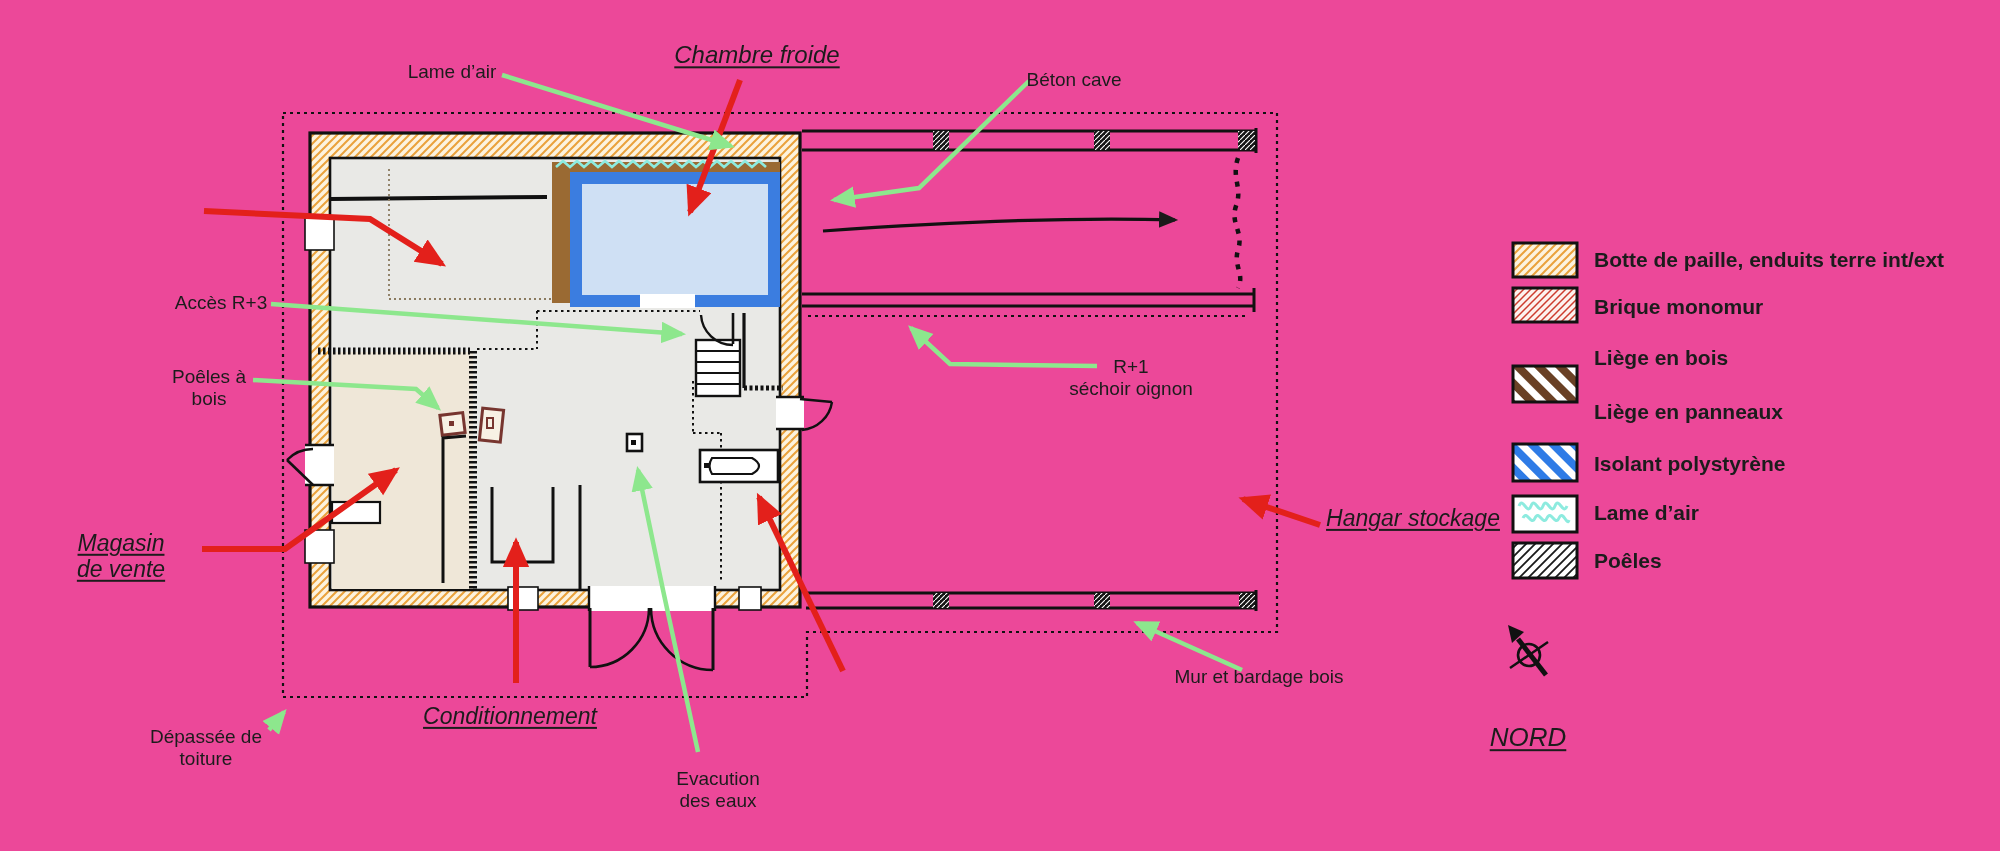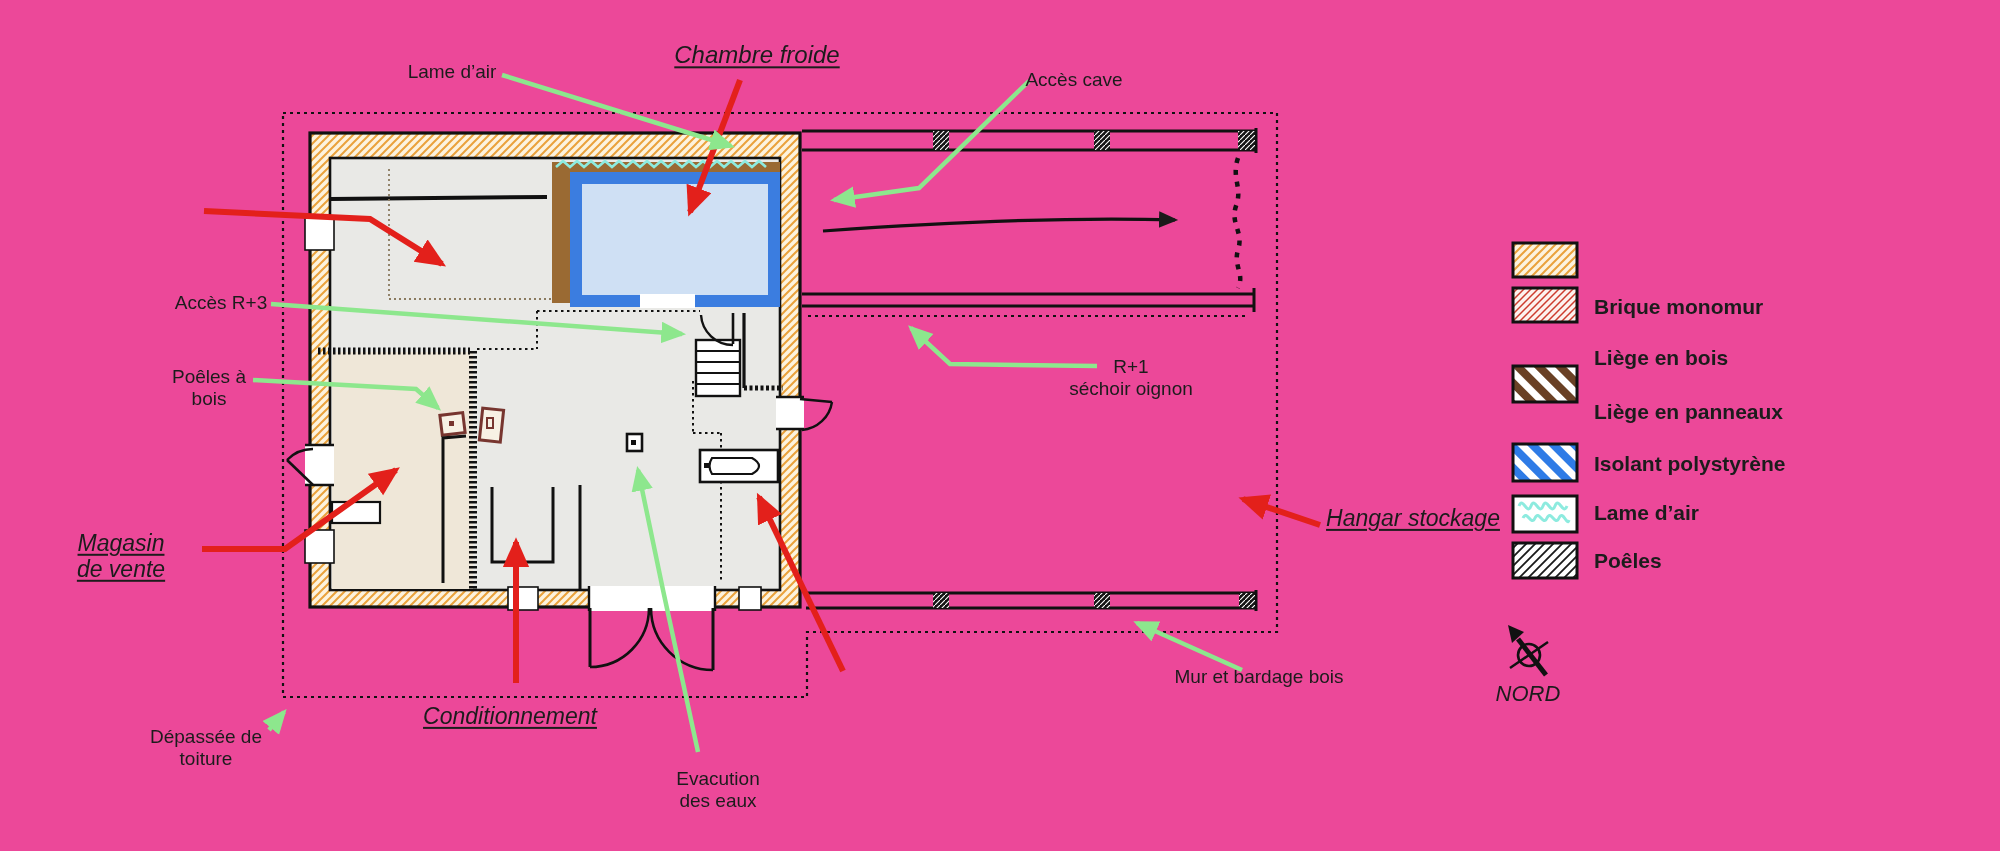--- a/index.html
+++ b/index.html
@@ -5,21 +5,21 @@
   html,body{margin:0;padding:0;background:#ffffff;}
   #stage{position:relative;width:2000px;height:851px;background:#ec4899;overflow:hidden;
          font-family:"Liberation Sans", sans-serif;color:#1c1c1c;}
   #plan-svg{position:absolute;left:0;top:0;}
   .lbl{position:absolute;transform:translate(-50%,-50%);white-space:pre-line;text-align:center;
        line-height:1.14;color:#1c1c1c;}
   .plain{font-size:19px;}
   .ital{font-size:23px;font-style:italic;text-decoration:underline;text-underline-offset:3px;}
   .big{font-size:24px;text-align:right;}
   .leg{position:absolute;transform:translateY(-50%);font-weight:700;font-size:21px;white-space:nowrap;}
-  .nord{font-size:22px;font-style:italic;text-underline-offset:3px;}
+  .nord{font-size:26px;font-style:italic;text-decoration:underline;text-underline-offset:3px;margin-top:44px;}
 </style>
 </head>
 <body>
 
 <div id="stage">
 
 <svg id="plan-svg" width="2000" height="851" viewBox="0 0 2000 851">
   <defs>
     <pattern id="patOrange" width="8" height="8" patternUnits="userSpaceOnUse">
       <rect width="8" height="8" fill="#fdf3de"></rect>
@@ -199,37 +199,38 @@
   <g>
     <circle cx="1529" cy="655" r="11" fill="none" stroke="#111111" stroke-width="2.6"></circle>
     <path d="M1510,668 L1548,642" stroke="#111111" stroke-width="2.4"></path>
     <path d="M1546,675 L1518,639" stroke="#111111" stroke-width="5"></path>
     <path d="M1508,625 L1524,632 L1512,643 Z" fill="#111111"></path>
   </g>
 </svg>
 
 <div class="lbl plain" style="left:452px;top:72px">Lame d’air</div>
 <div class="lbl ital big" style="left:757px;top:55px">Chambre froide</div>
-<div class="lbl plain" style="left:1074px;top:80px">Accès cave</div>
+<div class="lbl plain" style="left:1074px;top:80px">Béton cave</div>
 <div class="lbl plain" style="left:221px;top:303px">Accès R+3</div>
 <div class="lbl plain" style="left:209px;top:388px">Poêles à
 bois</div>
 <div class="lbl ital" style="left:121px;top:556px">Magasin
 de vente</div>
 <div class="lbl plain" style="left:206px;top:748px">Dépassée de
 toiture</div>
 <div class="lbl ital" style="left:510px;top:716px">Conditionnement</div>
 <div class="lbl plain" style="left:718px;top:790px">Evacution
 des eaux</div>
 <div class="lbl plain" style="left:1131px;top:378px">R+1
 séchoir oignon</div>
 <div class="lbl ital" style="left:1413px;top:518px">Hangar stockage</div>
 <div class="lbl plain" style="left:1259px;top:677px">Mur et bardage bois</div>
 <div class="lbl nord" style="left:1528px;top:694px">NORD</div>
 
+<div class="leg" style="left:1594px;top:260px">Botte de paille, enduits terre int/ext</div>
 <div class="leg" style="left:1594px;top:307px">Brique monomur</div>
 <div class="leg" style="left:1594px;top:358px">Liège en bois</div>
 <div class="leg" style="left:1594px;top:412px">Liège en panneaux</div>
 <div class="leg" style="left:1594px;top:464px">Isolant polystyrène</div>
 <div class="leg" style="left:1594px;top:513px">Lame d’air</div>
 <div class="leg" style="left:1594px;top:561px">Poêles</div>
 
 </div>
 
 </body></html>

